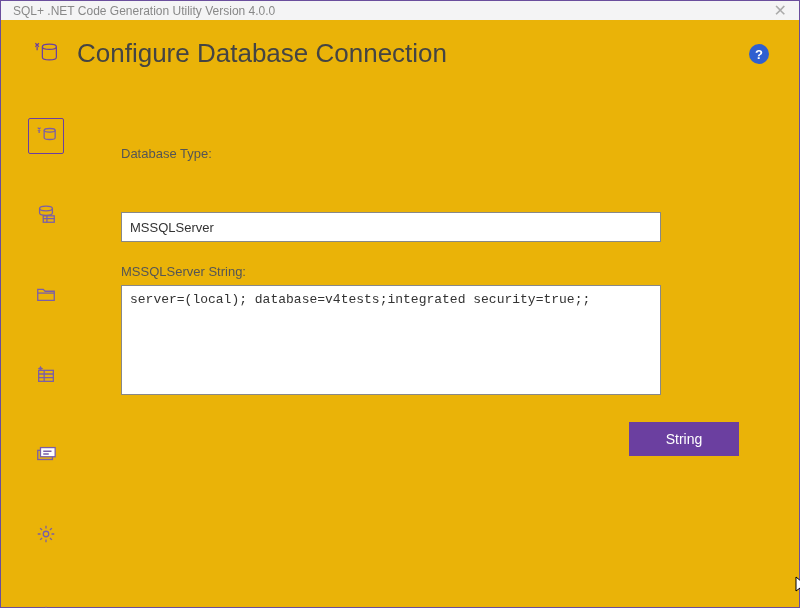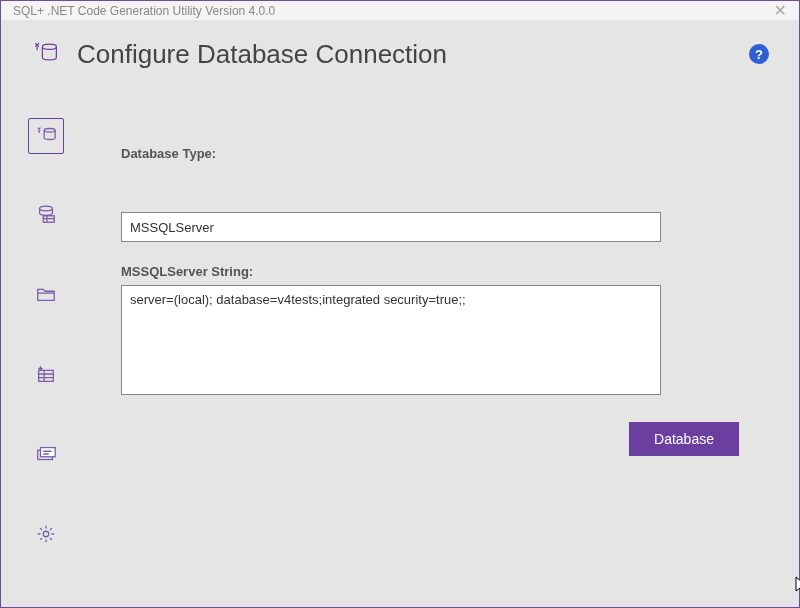--- a/index.html
+++ b/index.html
@@ -1,32 +1,32 @@
 <!DOCTYPE html>
 <html><head>
 <meta charset="utf-8">
 <style>
   * { box-sizing: border-box; margin: 0; padding: 0; }
   html, body { width: 800px; height: 608px; font-family: "Segoe UI", Tahoma, sans-serif; background: #fff; }
   .window {
     width: 800px; height: 608px;
     border: 1px solid #6a4e9c;
     display: flex; flex-direction: column;
-    background: #e5e5e5;
+    background: #eab308;
   }
   .titlebar {
     height: 30px; background: #f4f4f5;
     display: flex; align-items: center; justify-content: space-between;
     padding: 0 12px;
     font-size: 12px; color: #888;
     border-bottom: 0;
   }
   .titlebar .tb-close { font-size: 16px; color: #aaa; cursor: pointer; }
   .header {
-    display: flex; align-items: center; gap: 18px;
+    display: flex; align-items: flex-start; gap: 18px;
     padding: 18px 26px 16px 30px;
     position: relative;
   }
   .header h1 {
     font-size: 26px; font-weight: 400; color: #444;
   }
   .header .help {
     position: absolute; right: 30px; top: 24px;
     width: 20px; height: 20px; border-radius: 50%;
     background: #2f5fd0; color: #fff;
@@ -50,32 +50,32 @@
   .side-item.active {
     border: 1px solid #6b3fa0;
     border-radius: 2px;
   }
   .side-item svg { width: 22px; height: 22px; stroke: #7a5ea8; fill: none; stroke-width: 1.4; }
   .main {
     flex: 1; padding: 60px 60px 24px 30px;
     position: relative;
   }
   .field-label {
-    font-size: 13px; color: #555; margin-bottom: 6px; font-weight: bold;
+    font-size: 13px; color: #555; margin-bottom: 6px;
   }
   .text-input {
     width: 540px; height: 30px;
     border: 1px solid #888; padding: 4px 8px;
     font-size: 13px; color: #333; margin-top: 45px;
   }
   .text-area {
     width: 540px; height: 110px;
     border: 1px solid #888; padding: 6px 8px;
     font-size: 13px; color: #333; resize: none;
-    font-family: Liberation Sans, sans-serif;
+    font-family: Liberation Mono, monospace;
   }
   .gap { height: 22px; }
   .connect-btn {
     position: absolute; right: 60px; top: 336px;
     width: 110px; height: 34px;
     background: #6b3fa0; color: #fff;
     border: none; font-size: 14px; cursor: pointer;
   }
   .cursor {
     position: absolute; left: 704px; top: 490px;
@@ -179,21 +179,21 @@
     </div>
 
     <div class="main">
       <div class="field-label">Database Type:</div>
       <input class="text-input" type="text" value="MSSQLServer" style="">
       <div class="gap"></div>
       <div class="field-label">MSSQLServer String:</div>
       <textarea class="text-area" style="">server=(local); database=v4tests;integrated security=true;;</textarea>
 
       <button class="connect-btn">
-        <span>Database</span>
+        <span>String</span>
       </button>
 
       <svg class="cursor" viewBox="0 0 16 20">
         <path d="M1 1 L1 15 L5 12 L8 18 L10 17 L7 11 L13 11 Z" fill="#fff" stroke="#000" stroke-width="1"></path>
       </svg>
     </div>
 
   </div>
 </div>
 

